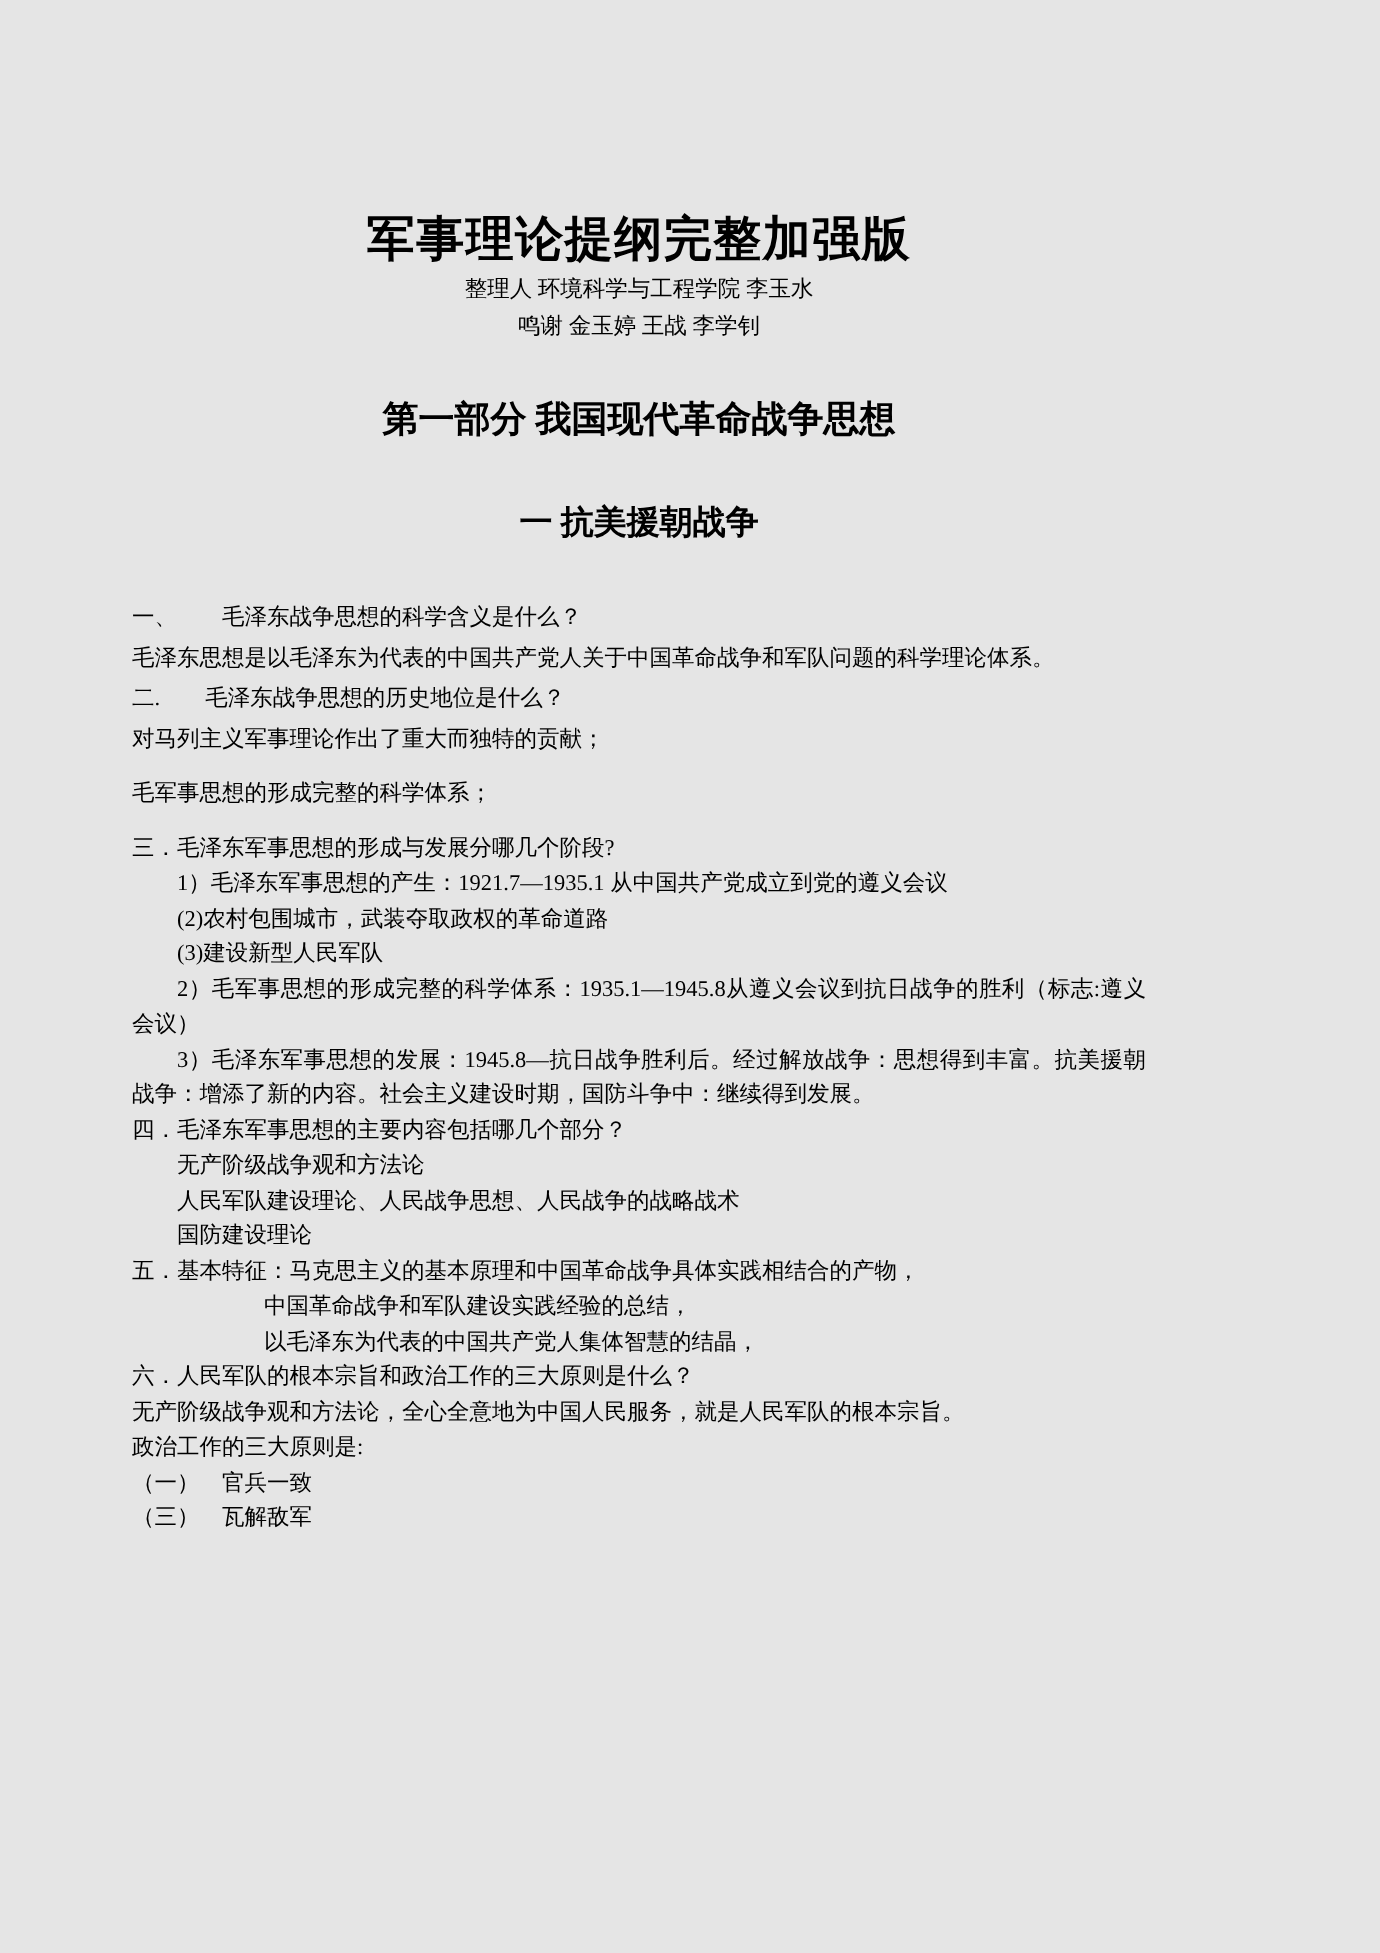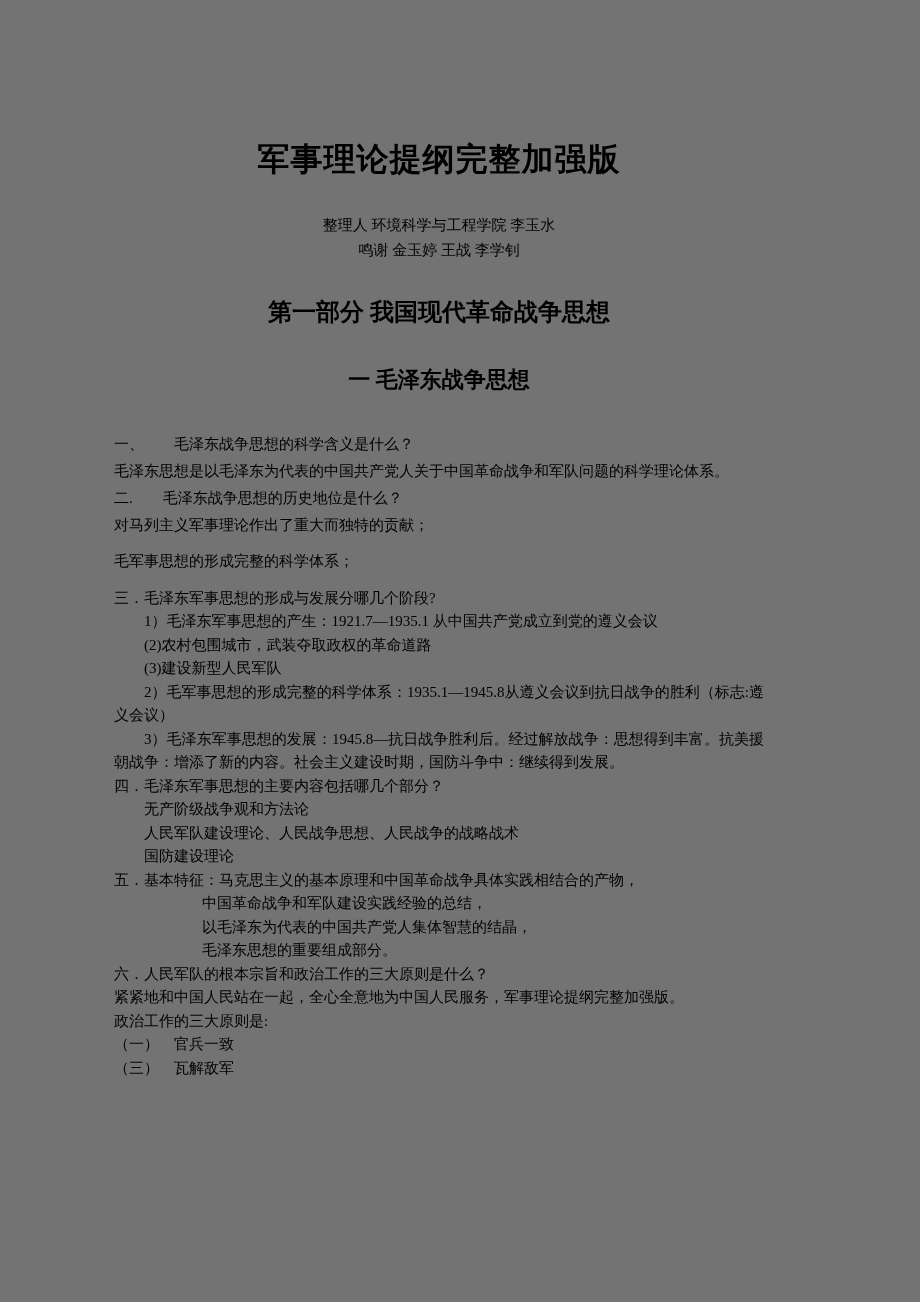--- a/index.html
+++ b/index.html
@@ -8,33 +8,32 @@
     width: 920px;
     height: 1302px;
     font-family: "Liberation Serif", "DejaVu Serif", serif;
     color: #000000;
     position: relative;
     overflow: hidden;
   }
   .page {
     width: 920px;
     height: 1302px;
-    background: #737373;
-    padding: 138px 156px 40px 114px;
+    background: #e5e5e5;
+    padding: 138px 156px 40px 88px;
     overflow: hidden;
   }
   .doc-title {
     text-align: center;
     font-size: 32px;
     font-weight: bold;
     line-height: 1.35;
     letter-spacing: 1px;
   }
   .byline {
-    margin-top: 32px;
     text-align: center;
     font-size: 15px;
     line-height: 25px;
   }
   .part-heading {
     margin-top: 34px;
     text-align: center;
     font-size: 24px;
     font-weight: bold;
     line-height: 1.3;
@@ -65,41 +64,40 @@
 <div class="page">
   <h1 class="doc-title">军事理论提纲完整加强版</h1>
 
   <div class="byline">
     <p>整理人 环境科学与工程学院 李玉水</p>
     <p>鸣谢 金玉婷 王战 李学钊</p>
   </div>
 
   <h2 class="part-heading">第一部分 我国现代革命战争思想</h2>
 
-  <h3 class="section-heading">一 毛泽东战争思想</h3>
+  <h3 class="section-heading">一 抗美援朝战争</h3>
 
   <div class="body-text">
       <p class="para q loose">一、　　毛泽东战争思想的科学含义是什么？</p>
       <p class="para a loose">毛泽东思想是以毛泽东为代表的中国共产党人关于中国革命战争和军队问题的科学理论体系。</p>
       <p class="para q loose">二.　　毛泽东战争思想的历史地位是什么？</p>
       <p class="para a loose">对马列主义军事理论作出了重大而独特的贡献；</p>
       <p class="para a gap">毛军事思想的形成完整的科学体系；</p>
       <p class="para q gap">三．毛泽东军事思想的形成与发展分哪几个阶段?</p>
       <p class="para item">1）毛泽东军事思想的产生：1921.7—1935.1 从中国共产党成立到党的遵义会议</p>
       <p class="para item">(2)农村包围城市，武装夺取政权的革命道路</p>
       <p class="para item">(3)建设新型人民军队</p>
       <p class="para item">2）毛军事思想的形成完整的科学体系：1935.1—1945.8从遵义会议到抗日战争的胜利（标志:遵义会议）</p>
       <p class="para item">3）毛泽东军事思想的发展：1945.8—抗日战争胜利后。经过解放战争：思想得到丰富。抗美援朝战争：增添了新的内容。社会主义建设时期，国防斗争中：继续得到发展。</p>
       <p class="para q">四．毛泽东军事思想的主要内容包括哪几个部分？</p>
       <p class="para item">无产阶级战争观和方法论</p>
       <p class="para item">人民军队建设理论、人民战争思想、人民战争的战略战术</p>
       <p class="para item">国防建设理论</p>
       <p class="para q">五．基本特征：马克思主义的基本原理和中国革命战争具体实践相结合的产物，</p>
       <p class="para deep">中国革命战争和军队建设实践经验的总结，</p>
       <p class="para deep">以毛泽东为代表的中国共产党人集体智慧的结晶，</p>
-      <p class="para deep">毛泽东思想的重要组成部分。</p>
       <p class="para q">六．人民军队的根本宗旨和政治工作的三大原则是什么？</p>
-      <p class="para a">紧紧地和中国人民站在一起，全心全意地为中国人民服务，军事理论提纲完整加强版。</p>
+      <p class="para a">无产阶级战争观和方法论，全心全意地为中国人民服务，就是人民军队的根本宗旨。</p>
       <p class="para a">政治工作的三大原则是:</p>
       <p class="para list">（一）　官兵一致</p>
       <p class="para list">（三）　瓦解敌军</p>
     </div>
 </div>
 
 </body></html>

